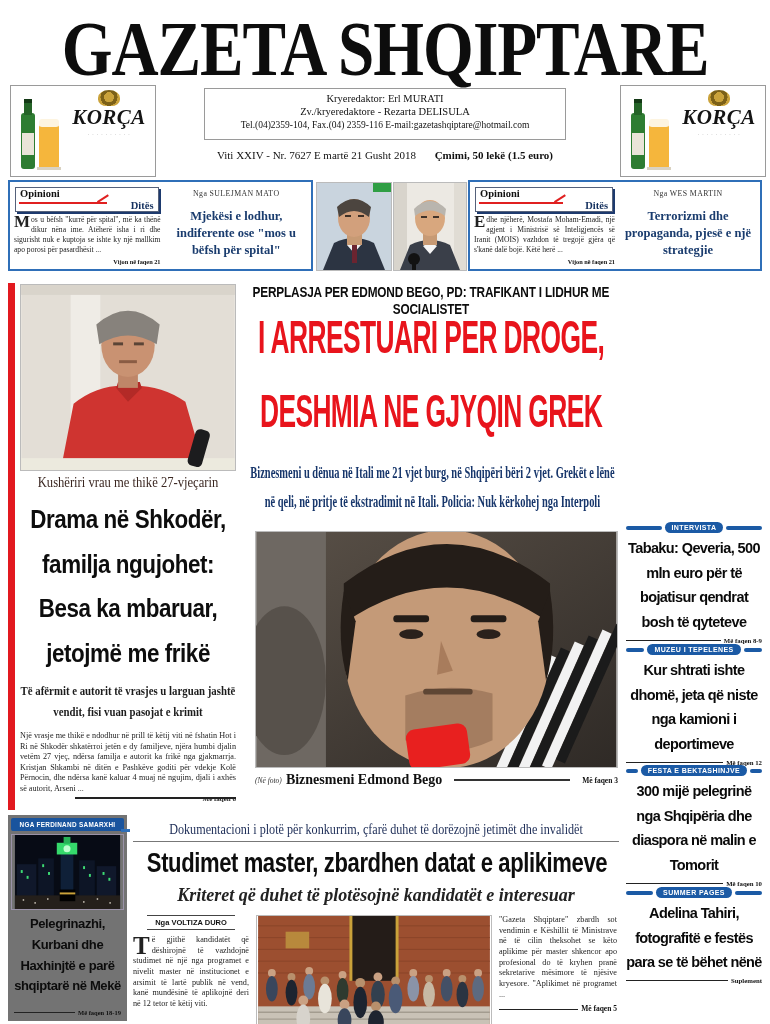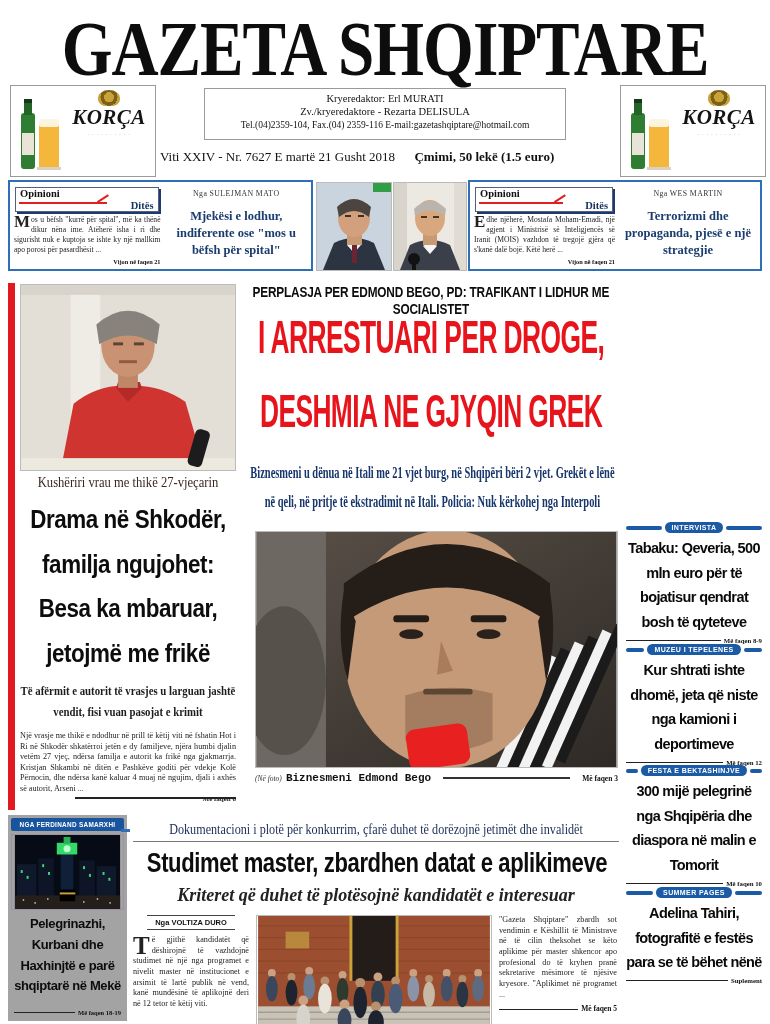--- a/index.html
+++ b/index.html
@@ -21,21 +21,21 @@
   .ad-emblem{display:block;margin:2px auto 0;width:22px;height:16px;border-radius:50% 50% 40% 40%;
     background:radial-gradient(circle at 50% 45%,#caa23a 0 35%,#7c6118 36% 60%,#caa23a 61%);}
   .ad-brand{display:block;font-family:"Liberation Serif",serif;font-weight:700;font-size:21px;
     letter-spacing:.5px;color:#141414;font-style:italic;line-height:1.1;}
   .ad-tag{display:block;font-size:5px;color:#8a8a8a;font-style:italic;letter-spacing:1px;margin-top:3px;}
   .infobox{left:204px;top:88px;width:362px;height:52px;border:1px solid #9a9a9a;
     text-align:center;padding-top:4px;box-sizing:border-box;}
   .infobox .l1{font-size:10.5px;}
   .infobox .l2{font-size:10.5px;margin-top:2px;}
   .infobox .l3{font-size:9.5px;margin-top:3px;}
-  .dateline{left:160px;top:149px;width:450px;font-size:13px;}
+  .dateline{left:160px;top:149px;width:450px;text-align:center;font-size:11px;}
   .dateline .price{font-weight:700;margin-left:16px;}
 
   
   .opbox{top:180px;height:91px;border:2px solid #2f6fb8;background:#fff;
      box-sizing:border-box;display:flex;gap:5px;padding:4px;}
   .op1{left:8px;width:305px;}
   .op2{left:468px;width:294px;}
   .opcol-l{flex:0 0 50%;display:flex;flex-direction:column;}
   .opcol-r{flex:1;display:flex;flex-direction:column;align-items:center;}
   .oplogo{position:relative;height:23px;border:1px solid #55617a;box-shadow:2px 2px 0 #1d3a6e;
@@ -79,39 +79,39 @@
      text-align:center;color:#0c0c0c;}
   .lead-head{left:242px;top:301px;width:660px;transform:scaleX(.573);transform-origin:left top;
      font-family:"Liberation Sans",sans-serif;font-weight:700;font-size:46px;line-height:1.6;
      letter-spacing:-1px;text-align:center;color:#e8141c;}
   .lead-deck{left:246px;top:459px;width:590px;transform:scaleX(.632);transform-origin:left top;
      font-weight:700;font-size:16.5px;line-height:1.75;text-align:center;color:#17366b;}
   .lead-photo{left:255px;top:531px;width:363px;height:237px;border:1px solid #bbb;box-sizing:border-box;}
   .lead-photo svg{display:block;width:100%;height:100%;}
   .lead-capt{left:255px;top:772px;width:363px;display:flex;align-items:center;gap:4px;}
   .cap-lab{font-style:italic;font-size:7.5px;color:#333;}
-  .cap-txt{font-weight:700;font-size:11px;font-family:Liberation Mono, monospace;}
+  .cap-txt{font-weight:700;font-size:14px;font-family:Liberation Serif, serif;}
   .cap-line{flex:1;border-top:2px solid #333;margin:0 8px;}
   .cap-more{font-weight:700;font-size:7.5px;}
 
   
   .sb{left:626px;width:136px;}
   .sb1{top:522px;} .sb2{top:644px;} .sb3{top:765px;} .sb4{top:887px;}
   .sb-head{display:flex;align-items:center;gap:3px;}
   .sb-head .bar{flex:1;height:4px;background:#1b5aa5;border-radius:2px;}
   .sb-head .pill{background:#1b5aa5;color:#fff;border-radius:6px;font-family:"Liberation Sans",sans-serif;
      font-weight:700;font-size:7px;letter-spacing:.4px;padding:2px 7px;white-space:nowrap;}
   .sb-title{font-family:"Liberation Sans",sans-serif;font-weight:700;font-size:14.5px;line-height:1.7;
      letter-spacing:-.6px;text-align:center;color:#0a0a0a;margin-top:3px;}
   .sb-foot{display:flex;align-items:flex-end;margin-top:2px;}
   .sb-foot .line{flex:1;border-top:1.5px solid #222;margin-bottom:3px;}
   .sb-foot .more{font-weight:700;font-size:6.8px;margin-left:3px;}
 
   
-  .promo{left:8px;top:815px;width:119px;height:206px;background:#a3a3a3;box-sizing:border-box;padding:3px;}
+  .promo{left:8px;top:815px;width:119px;height:206px;background:#737373;box-sizing:border-box;padding:3px;}
   .promo-head{background:#19549e;color:#fff;font-family:"Liberation Sans",sans-serif;font-weight:700;
      font-size:6.4px;letter-spacing:.3px;text-align:center;padding:3px 0;border-radius:2px;}
   .promo-photo{margin-top:3px;width:100%;height:76px;border:1px solid #9a92a8;box-sizing:border-box;}
   .promo-photo svg{display:block;width:100%;height:100%;}
   .promo-title{font-family:"Liberation Sans",sans-serif;font-weight:700;font-size:13px;line-height:1.6;
      letter-spacing:-.4px;text-align:center;margin-top:4px;color:#0c0c0c;}
   .promo-foot{position:absolute;left:6px;right:6px;bottom:5px;display:flex;align-items:flex-end;}
   .promo-foot .line{flex:1;border-top:1.5px solid #222;margin-bottom:3px;}
   .promo-foot .more{font-weight:700;font-size:6.5px;margin-left:3px;}
 

